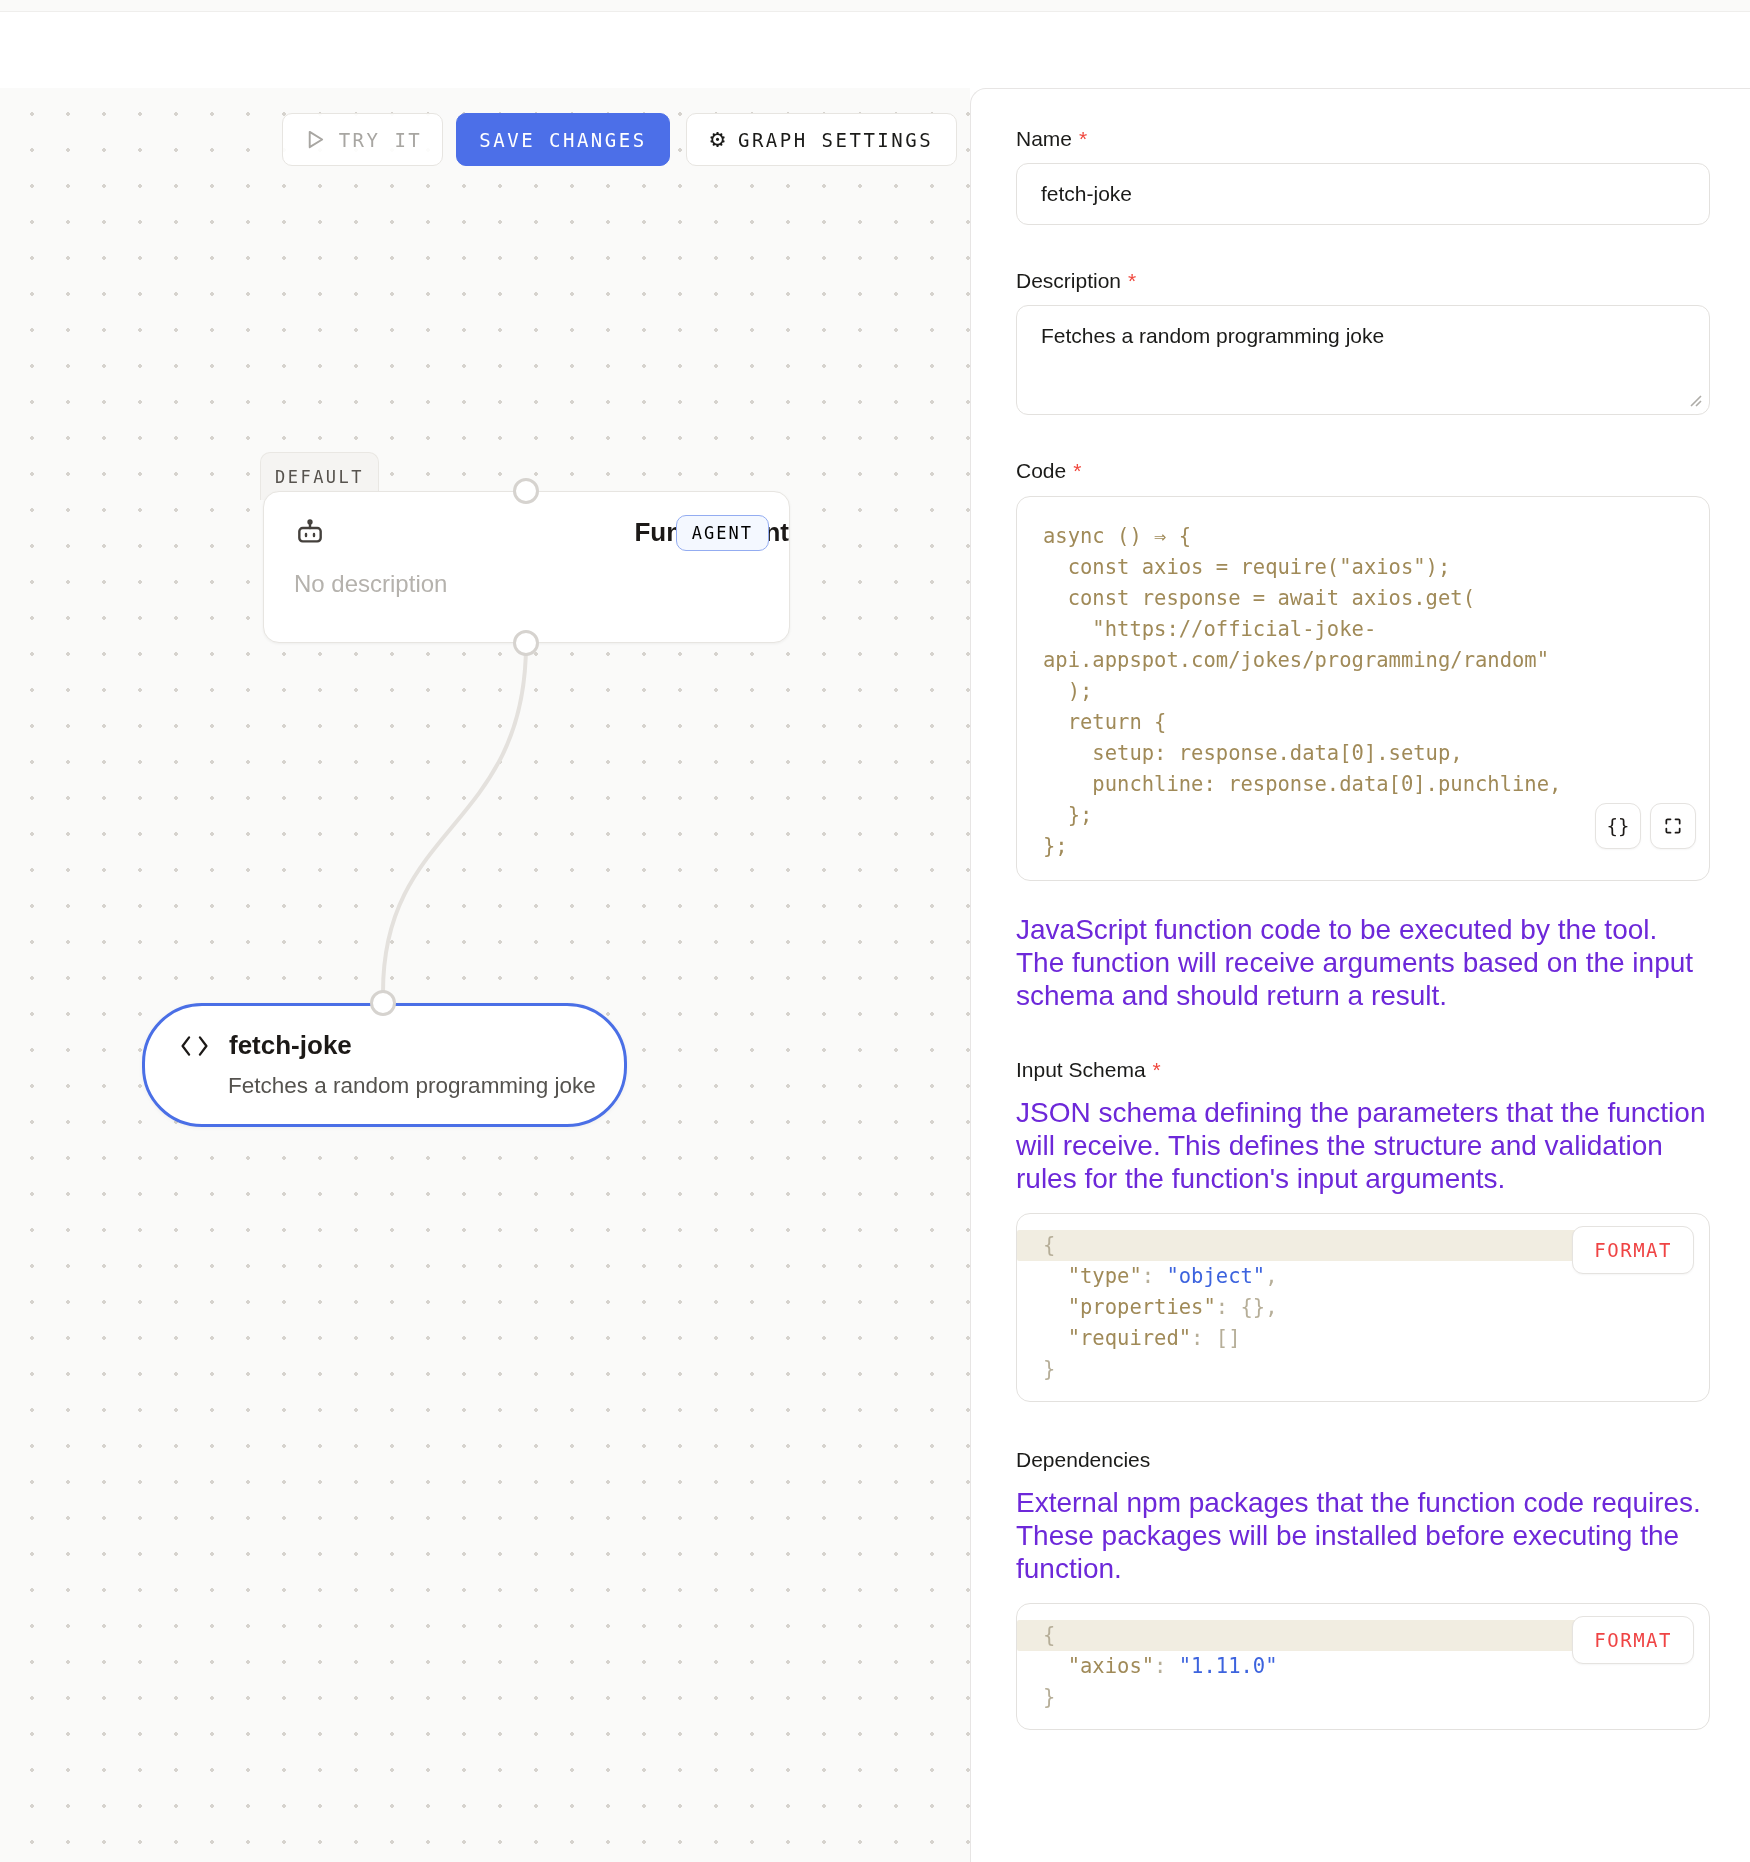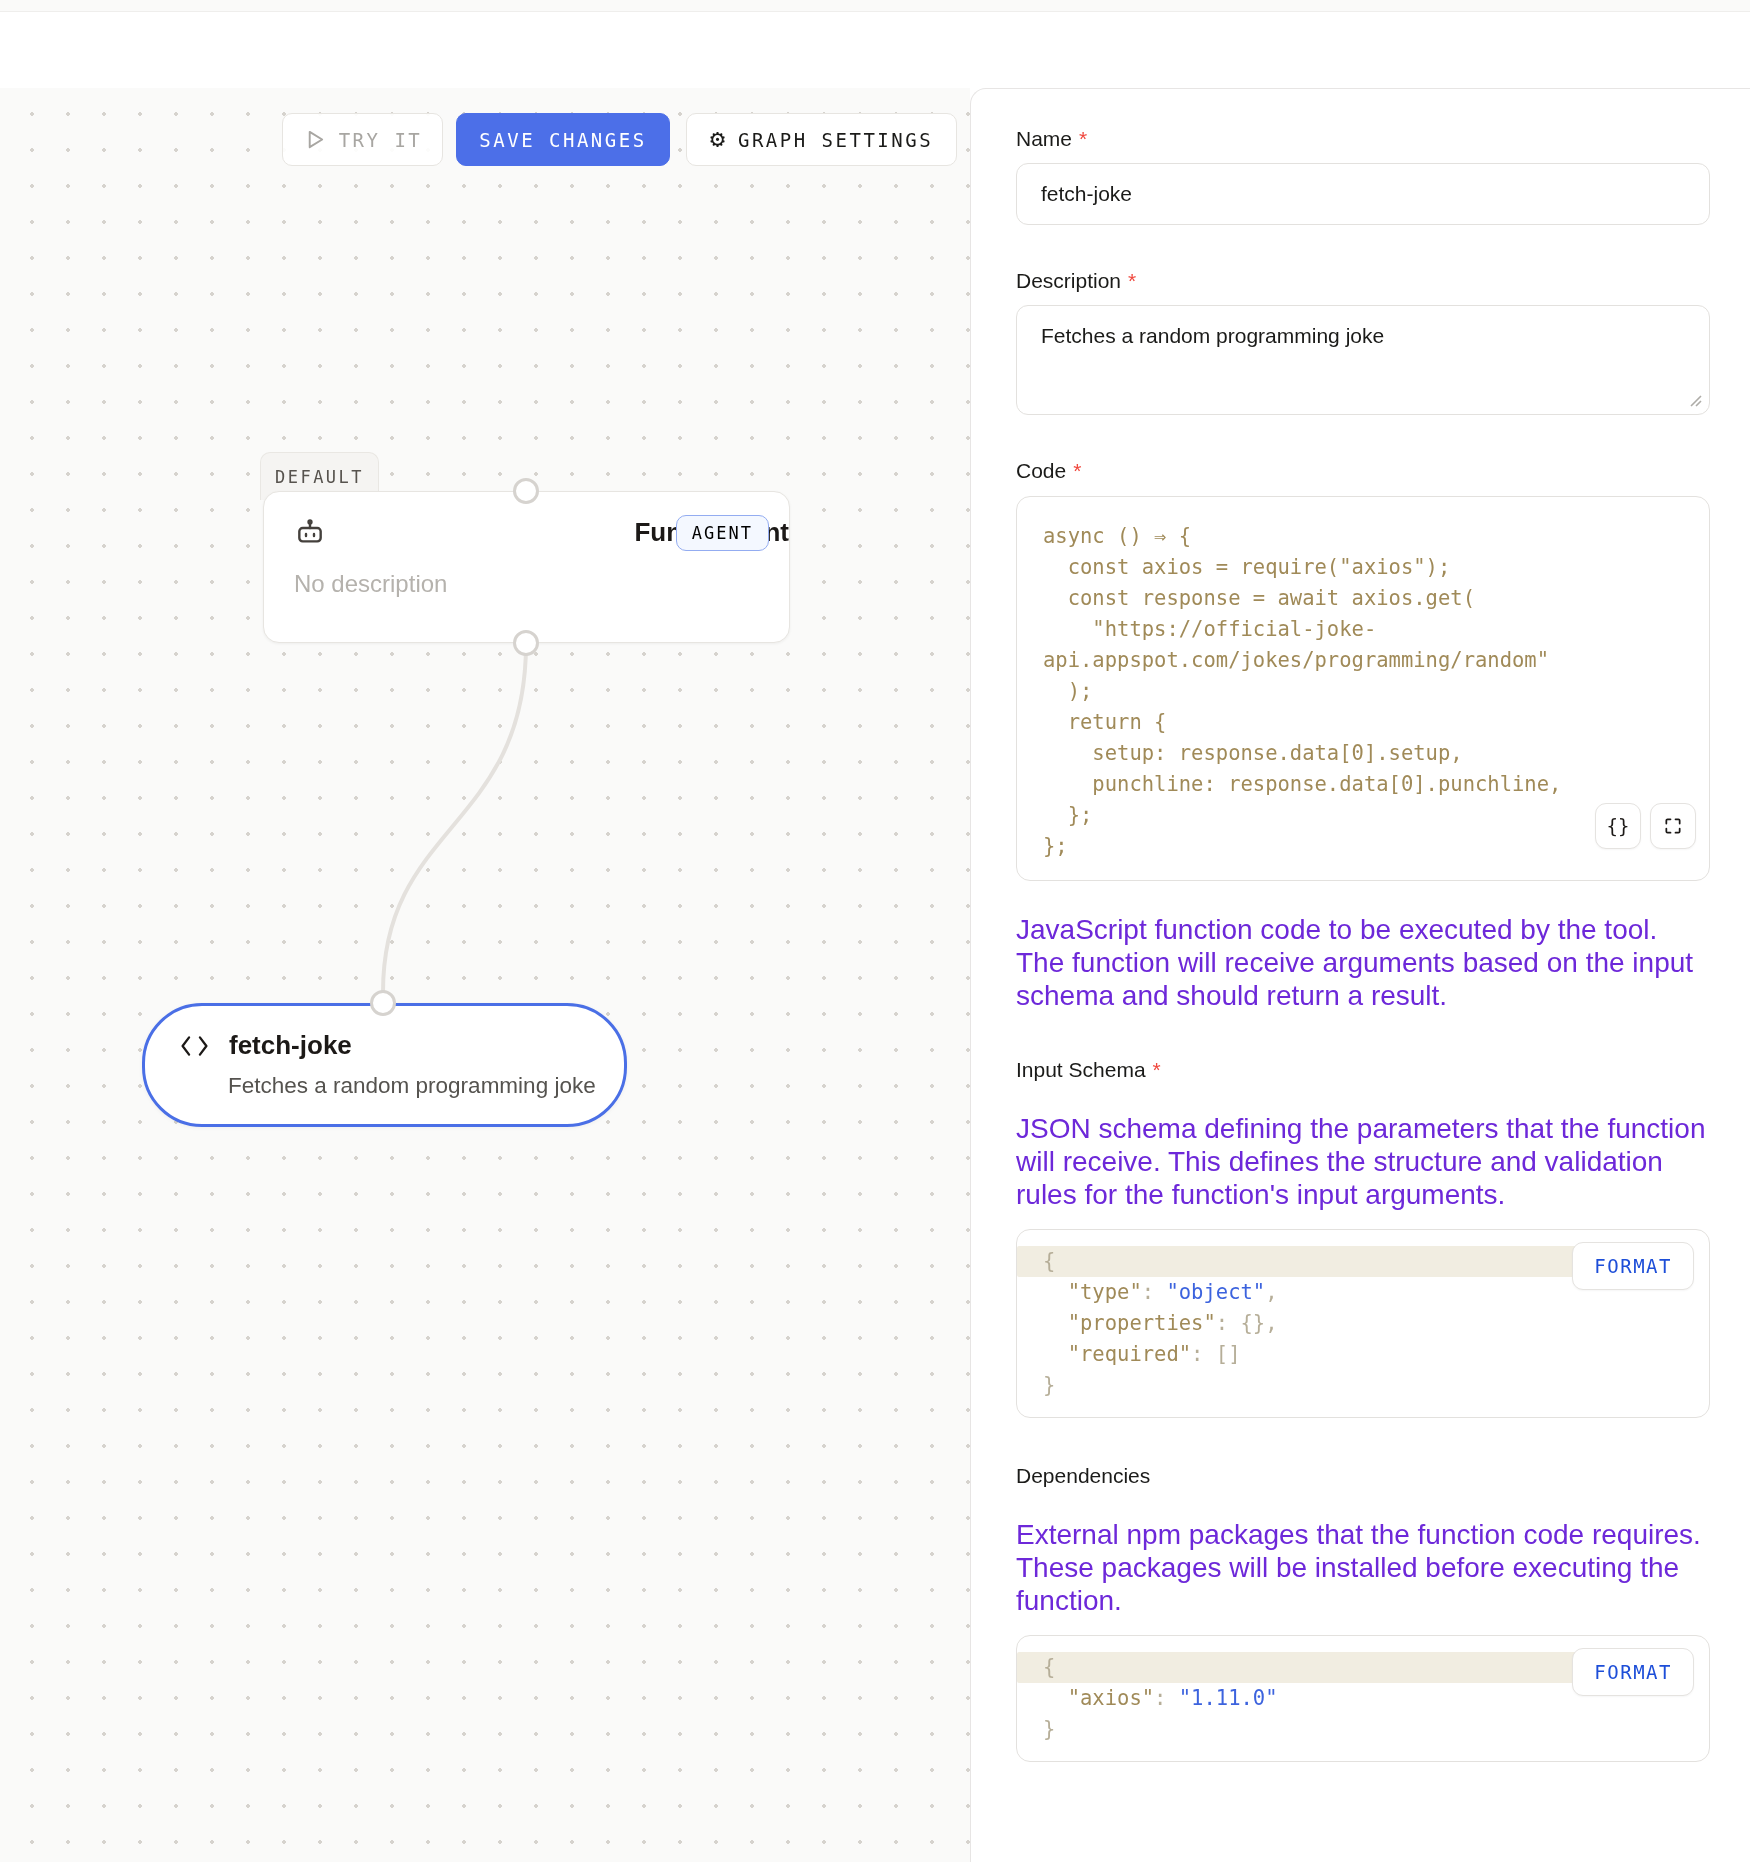--- a/index.html
+++ b/index.html
@@ -107,25 +107,25 @@
   .codebox-btns{position:absolute;right:14px;bottom:14px;display:flex;gap:9px;}
   .sq-btn{
     width:46px;height:46px;box-sizing:border-box;border:1px solid #e5e3e0;border-radius:11px;background:#fff;
     display:flex;align-items:center;justify-content:center;cursor:pointer;
     font-family:"DejaVu Sans Mono","Liberation Mono",monospace;font-size:19px;color:#1c1917;
     box-shadow:0 1px 2px rgba(0,0,0,.04);
   }
   .format-btn{
     position:absolute;right:15px;top:12px;height:48px;box-sizing:border-box;padding:0 21px;
     display:flex;align-items:center;background:#fff;border:1px solid #e5e3e0;border-radius:11px;
-    font-family:"DejaVu Sans Mono","Liberation Mono",monospace;font-size:19px;letter-spacing:1.5px;color:#1d4ed8;
+    font-family:"DejaVu Sans Mono","Liberation Mono",monospace;font-size:19px;letter-spacing:1.5px;color:#ef4444;
     cursor:pointer;box-shadow:0 1px 2px rgba(0,0,0,.04);
   }
   .helper{margin-top:32px;font-size:28px;line-height:33px;color:#6d28d9;}
-  .helper.tight{margin-top:30px;}
+  .helper.tight{margin-top:14px;}
   .section-label{margin-top:46px;font-size:21px;font-weight:500;color:#1b1b19;}
   .codebox.schema{margin-top:18px;padding-top:16px;padding-bottom:16px;}
 
   svg.icon{display:block;}
 </style>
 </head>
 <body>
 
 <div class="app-topstrip"></div>
 <div class="app-topbar"></div>

